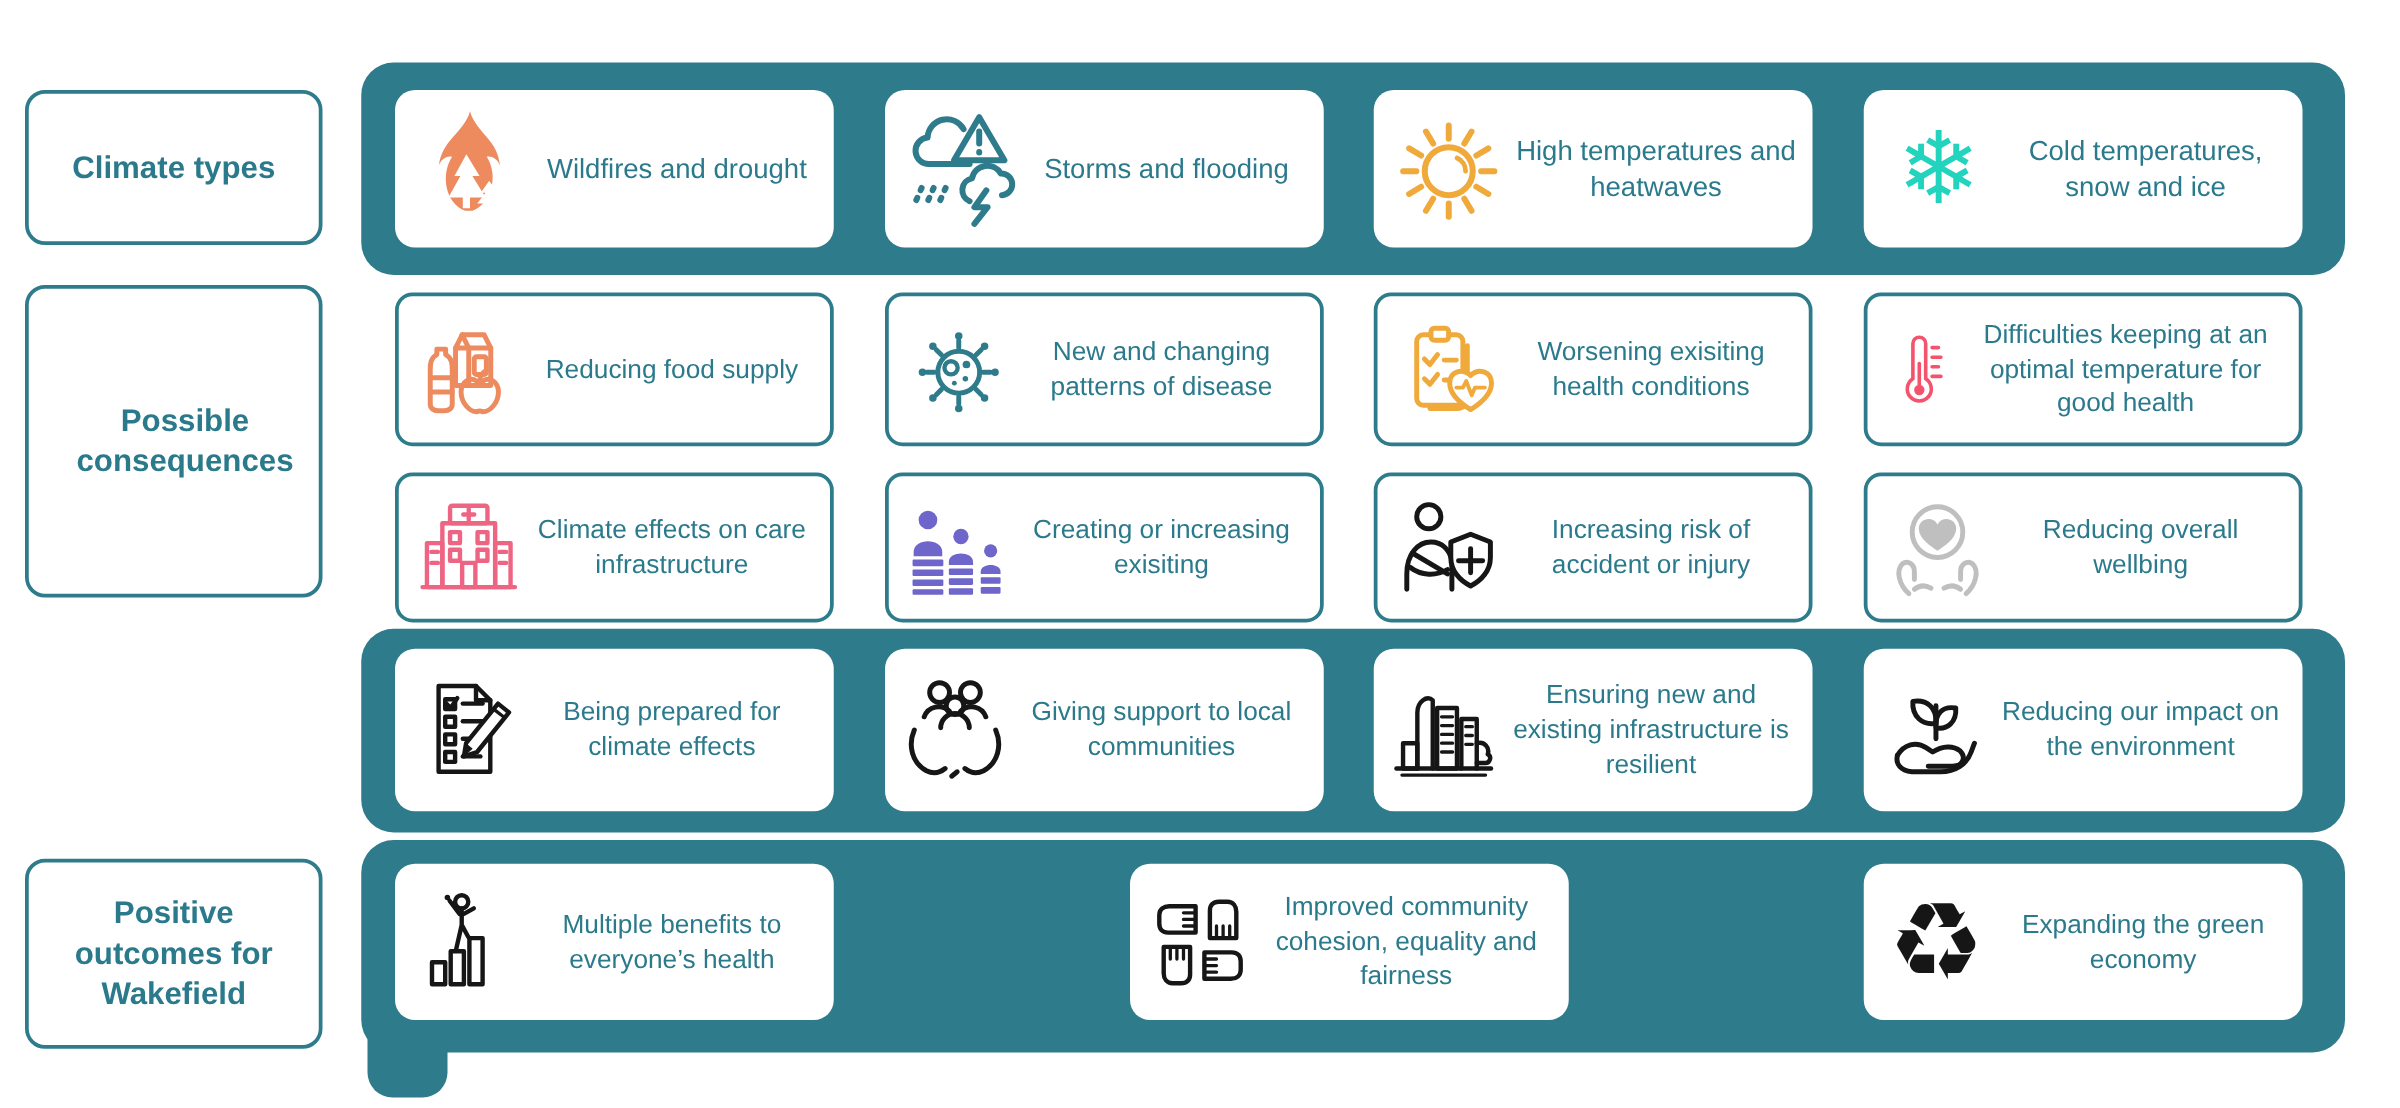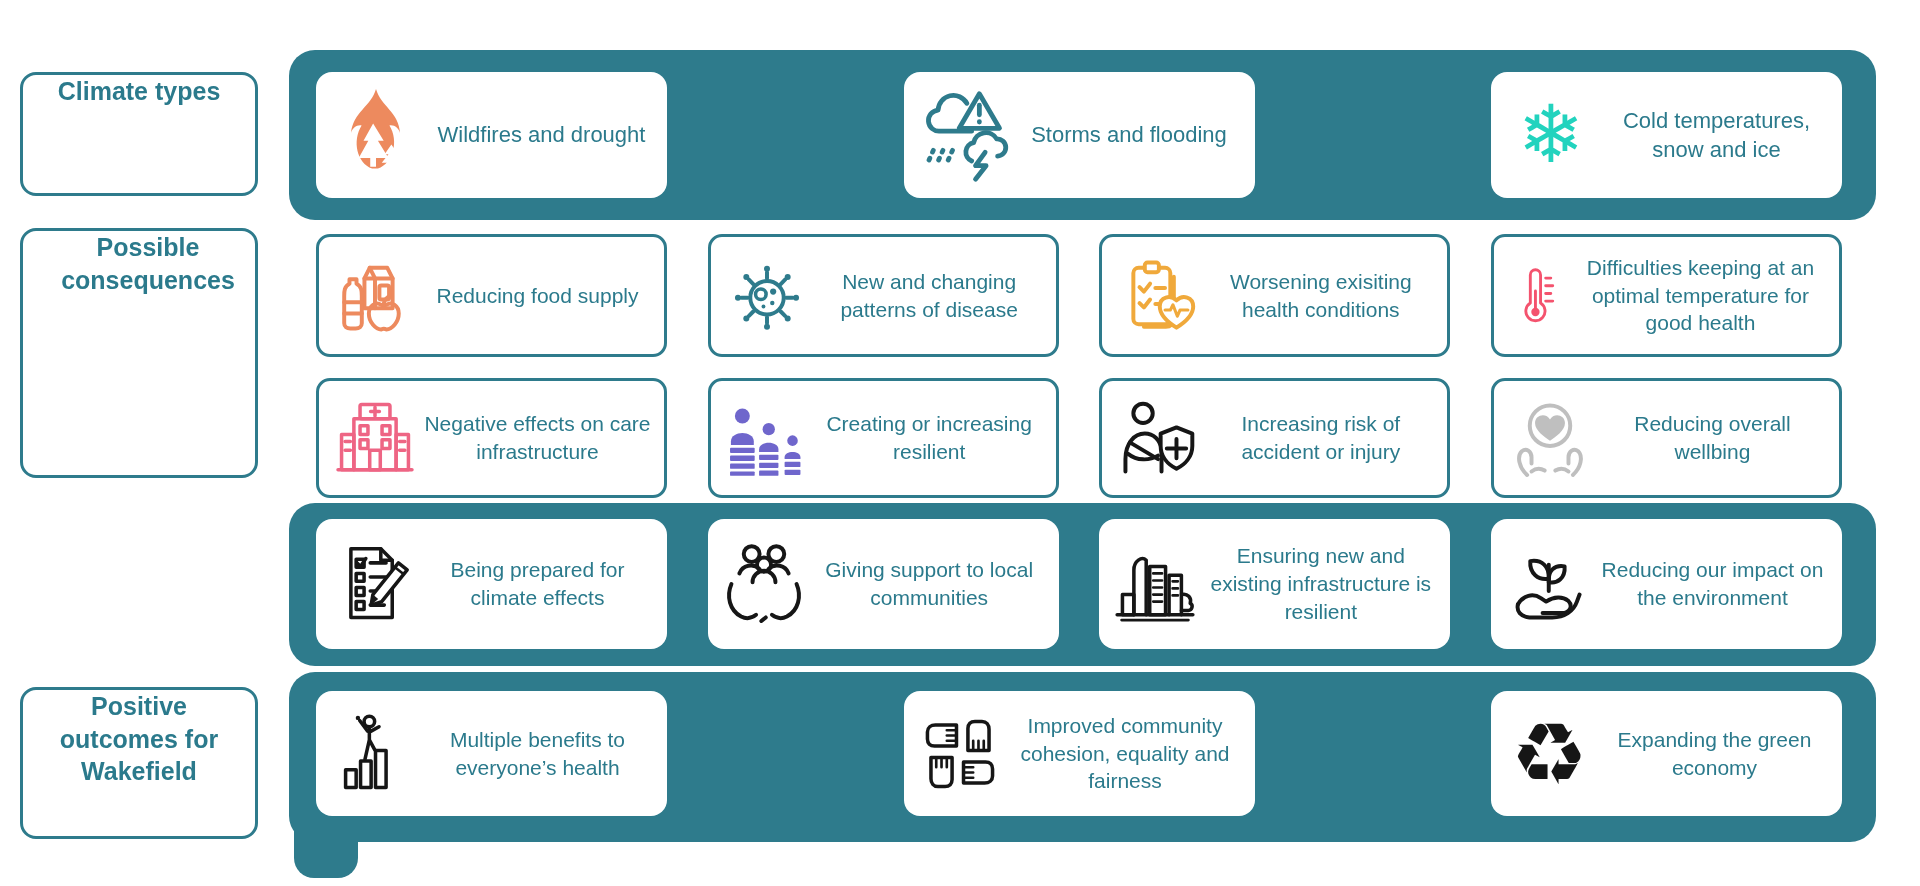--- a/index.html
+++ b/index.html
@@ -2,21 +2,21 @@
 <html style="--teal: #2E7B8C; --teal_text: #2B7A8C; --orange: #ED8A5E; --yellow: #F0A93B; --turquoise: #22D3BE; --pink: #EE6584; --redpink: #F4536E; --purple: #6F66CC; --gray: #BFBFBF; --ink: #161616; --card_bg: #FFFFFF;"><head>
 <meta charset="utf-8">
 <style>
   html,body{margin:0;padding:0;background:#fff;}
   .canvas{position:relative;width:1920px;height:886px;background:#fff;overflow:hidden;
           font-family:"Liberation Sans",sans-serif;}
   .band{position:absolute;left:289px;width:1587px;background:var(--teal);border-radius:26px;}
   .band-tail{position:absolute;left:294px;top:826px;width:64px;height:52px;background:var(--teal);
              border-radius:0 0 20px 20px;}
   .rowlabel{position:absolute;left:20px;width:238px;box-sizing:border-box;background:#fff;
-            border:3.5px solid var(--teal);border-radius:16px;display:flex;align-items:flex-start;
+            border:3.5px solid var(--teal);border-radius:16px;display:flex;align-items:center;
             justify-content:center;text-align:center;color:var(--teal_text);font-weight:bold;
             font-size:25px;line-height:1.3;padding:0 14px;}
   .cards{position:absolute;left:316px;width:1526px;display:flex;justify-content:space-between;}
   .card{width:351px;box-sizing:border-box;background:#fff;border-radius:16px;display:flex;
         align-items:center;gap:4px;padding:6px 12px;height:100%;}
   .card.bordered{border:3px solid var(--teal);border-radius:14px;}
   .txt{flex:1;text-align:center;color:var(--teal_text);font-size:21px;line-height:1.32;}
   .r1 .txt{font-size:22px;}
   .ic{width:88px;height:88px;flex:0 0 88px;}
   .r1 .ic{width:96px;height:96px;flex:0 0 96px;}
@@ -77,20 +77,30 @@
           <g stroke-dasharray="2 7">
               <path d="M18 66L11 82"></path>
               <path d="M28 66L21 82"></path>
               <path d="M38 66L31 82"></path>
             </g>
         </g>
       </svg>
       <div class="txt">Storms and flooding</div>
     </div>
 
+    <div class="card">
+      <svg class="ic c-yellow" viewBox="0 0 100 100">
+        <g fill="none" stroke="currentColor" stroke-width="5" stroke-linecap="round">
+          <circle cx="50" cy="52" r="20"></circle>
+          <path stroke-width="4" d="M57 41a12 12 0 0 1 7 11"></path>
+          <path d="M77 52H88M73 65L83 71M63 75L69 85M50 79V90M37 75L31 85M27 65L17 71M23 52H12M27 39L17 33M37 29L31 19M50 25V14M63 29L69 19M73 39L83 33"></path>
+        </g>
+      </svg>
+      <div class="txt">High temperatures and heatwaves</div>
+    </div>
 
     <div class="card">
       <span class="glyph snow">❄</span>
       <div class="txt">Cold temperatures, snow and ice</div>
     </div>
   </div>
 
   <div class="cards" style="top:234px;height:123px;">
 
     <div class="card bordered">
@@ -176,21 +186,21 @@
           <rect x="74" y="46" width="14" height="40"></rect>
           <rect x="33" y="36" width="9" height="10"></rect>
             <rect x="58" y="36" width="9" height="10"></rect>
           <rect x="33" y="52" width="9" height="10"></rect>
             <rect x="58" y="52" width="9" height="10"></rect>
           <rect x="44" y="64" width="12" height="22"></rect>
           <path d="M16 54H22M16 64H22M78 54H84M78 64H84"></path>
           <path d="M8 86H92"></path>
         </g>
       </svg>
-      <div class="txt">Negative effects on care infrastructure</div>
+      <div class="txt">Climate effects on care infrastructure</div>
     </div>
 
     <div class="card bordered">
       <svg class="ic c-purple" viewBox="0 0 100 100">
         <g fill="currentColor">
           <circle cx="22" cy="25" r="8.5"></circle>
             <path d="M9 54C9 41 35 41 35 54V58H9Z"></path>
           <rect x="8" y="61" width="28" height="6" rx="1"></rect>
             <rect x="8" y="70" width="28" height="6" rx="1"></rect>
           <rect x="8" y="79" width="28" height="6" rx="1"></rect>
@@ -199,21 +209,21 @@
             <path d="M41 63C41 53 63 53 63 63V66H41Z"></path>
           <rect x="41" y="69" width="22" height="6" rx="1"></rect>
             <rect x="41" y="78" width="22" height="6" rx="1"></rect>
           <rect x="41" y="87" width="22" height="6" rx="1"></rect>
           <circle cx="79" cy="53" r="6"></circle>
             <path d="M70 72C70 64 88 64 88 72V74H70Z"></path>
           <rect x="70" y="77" width="18" height="6" rx="1"></rect>
             <rect x="70" y="86" width="18" height="6" rx="1"></rect>
         </g>
       </svg>
-      <div class="txt">Creating or increasing resilient</div>
+      <div class="txt">Creating or increasing exisiting</div>
     </div>
 
     <div class="card bordered">
       <svg class="ic c-ink" viewBox="0 0 100 100">
         <g fill="none" stroke="currentColor" stroke-width="4.5" stroke-linecap="round" stroke-linejoin="round">
           <circle cx="33" cy="22" r="11"></circle>
           <path d="M13 88V74C13 56 23 45 35 45C45 45 52 52 54 62V88"></path>
           <path d="M18 55L50 74"></path>
           <path d="M16 68C26 76 40 76 50 70"></path>
         </g>

